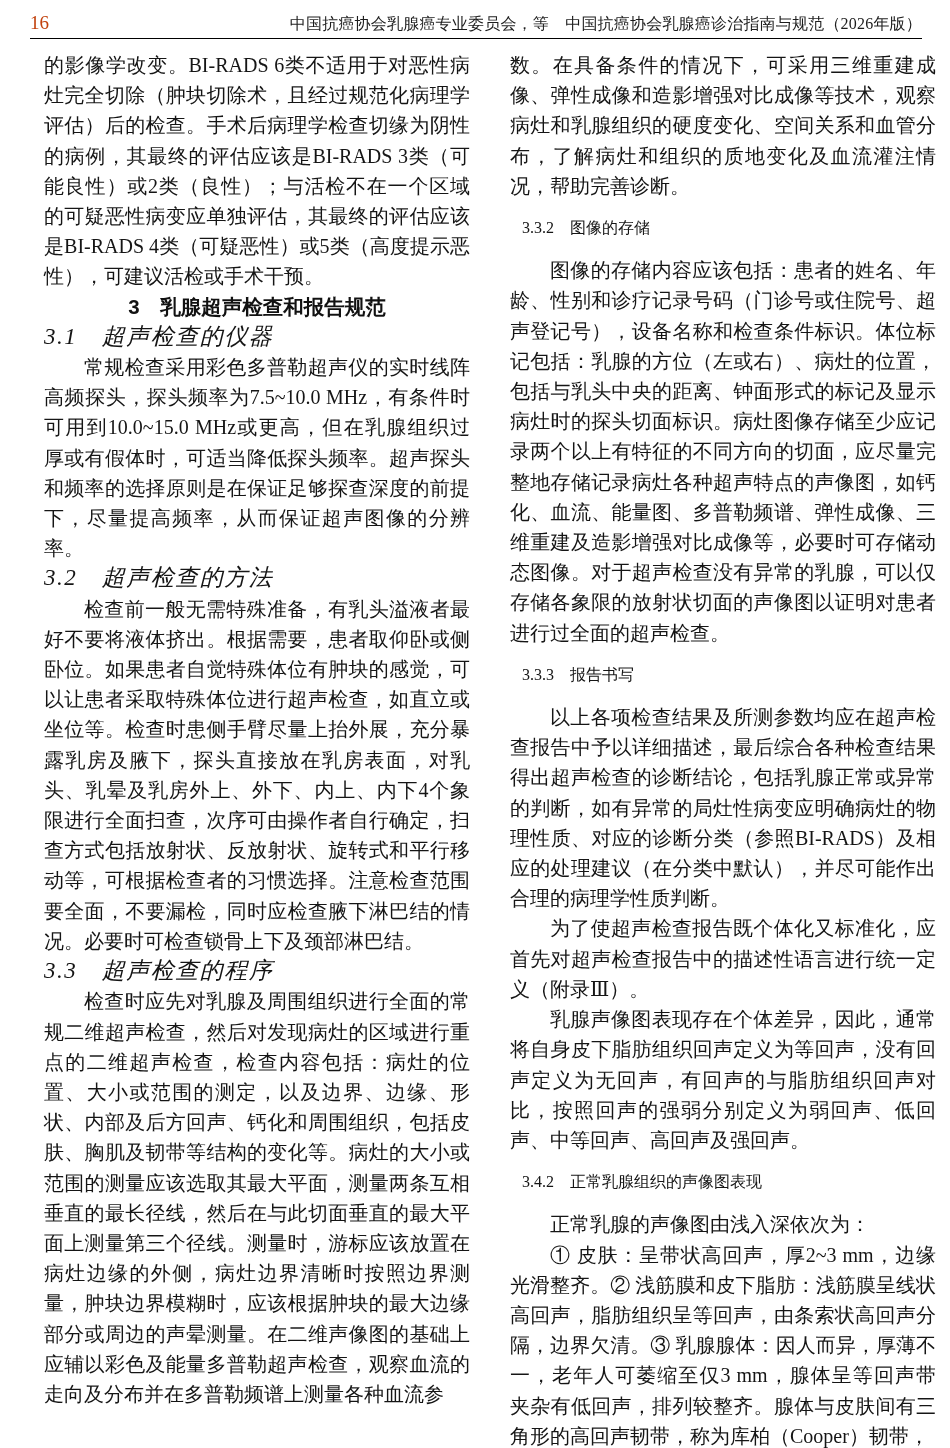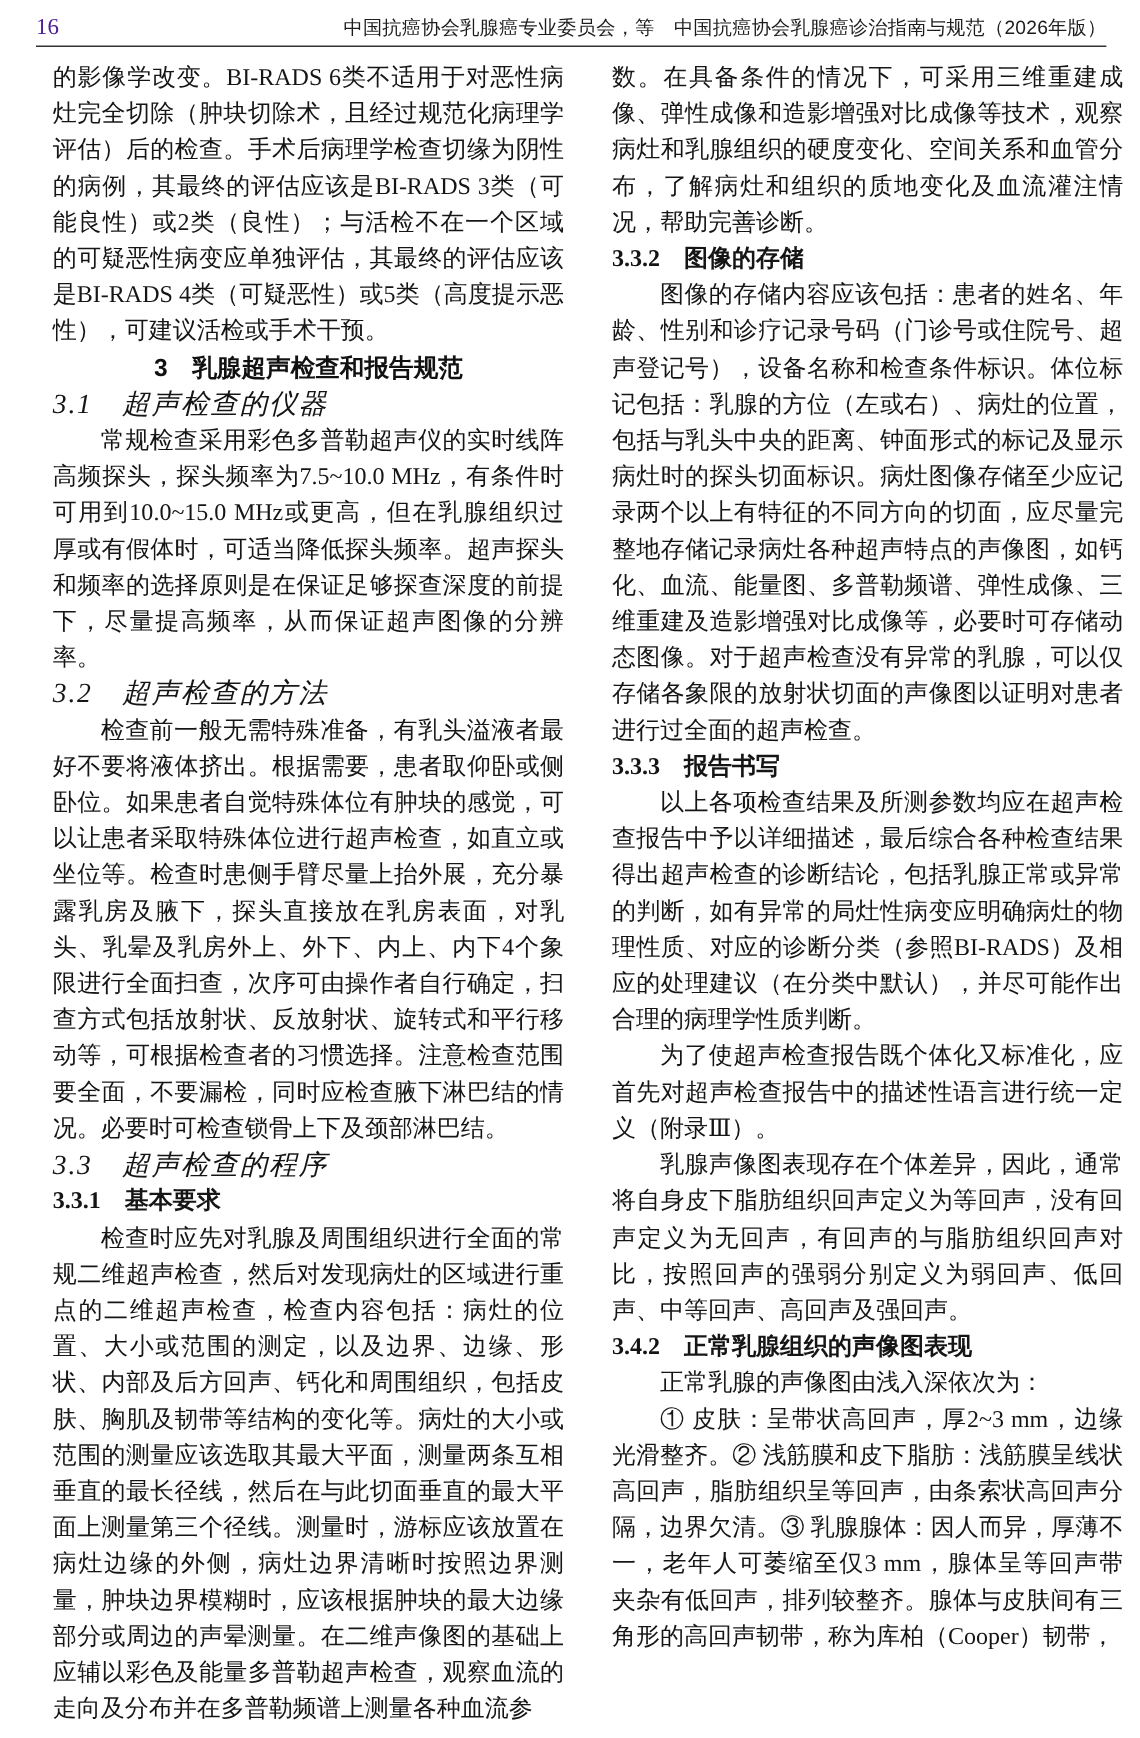--- a/index.html
+++ b/index.html
@@ -25,24 +25,24 @@
     top: 12px;
     left: 30px;
     right: 28px;
     display: flex;
     justify-content: space-between;
     align-items: baseline;
   }
   .page-num {
     font-size: 19px;
     font-family: "Liberation Serif", serif;
-    color: #4c1d95;
+    color: #c2410c;
   }
   .running-title {
-    font-family: Liberation Sans, sans-serif;
+    font-family: Liberation Serif, serif;
     font-size: 16px;
     letter-spacing: 0.2px;
     color: #1c1c1c;
     text-align: right;
   }
   .header-rule {
     position: absolute;
     top: 38px;
     left: 30px;
     right: 28px;
@@ -84,23 +84,23 @@
   .sec-h2 {
     margin: 0;
     font-family: "Liberation Serif", "DejaVu Serif", serif;
     font-style: italic;
     font-weight: normal;
     font-size: 23px;
     letter-spacing: 1.5px;
     line-height: 30.2px;
   }
   .sec-h3 {
-    margin: 0;
-    font-weight: bold;
-    font-size: 20px;
+    margin: 12px;
+    font-weight: normal;
+    font-size: 16px;
     line-height: 30.2px;
   }
 </style>
 </head>
 <body>
 
 <div class="page">
 
   <header class="page-header">
     <span class="page-num">16</span>
@@ -112,21 +112,20 @@
   <main class="columns">
 
     <section class="col">
       <p class="body-p">的影像学改变。BI-RADS 6类不适用于对恶性病灶完全切除（肿块切除术，且经过规范化病理学评估）后的检查。手术后病理学检查切缘为阴性的病例，其最终的评估应该是BI-RADS 3类（可能良性）或2类（良性）；与活检不在一个区域的可疑恶性病变应单独评估，其最终的评估应该是BI-RADS 4类（可疑恶性）或5类（高度提示恶性），可建议活检或手术干预。</p>
       <h2 class="sec-h1">3　乳腺超声检查和报告规范</h2>
       <h3 class="sec-h2">3.1　超声检查的仪器</h3>
       <p class="body-p indent">常规检查采用彩色多普勒超声仪的实时线阵高频探头，探头频率为7.5~10.0 MHz，有条件时可用到10.0~15.0 MHz或更高，但在乳腺组织过厚或有假体时，可适当降低探头频率。超声探头和频率的选择原则是在保证足够探查深度的前提下，尽量提高频率，从而保证超声图像的分辨率。</p>
       <h3 class="sec-h2">3.2　超声检查的方法</h3>
       <p class="body-p indent">检查前一般无需特殊准备，有乳头溢液者最好不要将液体挤出。根据需要，患者取仰卧或侧卧位。如果患者自觉特殊体位有肿块的感觉，可以让患者采取特殊体位进行超声检查，如直立或坐位等。检查时患侧手臂尽量上抬外展，充分暴露乳房及腋下，探头直接放在乳房表面，对乳头、乳晕及乳房外上、外下、内上、内下4个象限进行全面扫查，次序可由操作者自行确定，扫查方式包括放射状、反放射状、旋转式和平行移动等，可根据检查者的习惯选择。注意检查范围要全面，不要漏检，同时应检查腋下淋巴结的情况。必要时可检查锁骨上下及颈部淋巴结。</p>
       <h3 class="sec-h2">3.3　超声检查的程序</h3>
-      <h4 class="sec-h3">3.3.1　基本要求</h4>
       <p class="body-p indent">检查时应先对乳腺及周围组织进行全面的常规二维超声检查，然后对发现病灶的区域进行重点的二维超声检查，检查内容包括：病灶的位置、大小或范围的测定，以及边界、边缘、形状、内部及后方回声、钙化和周围组织，包括皮肤、胸肌及韧带等结构的变化等。病灶的大小或范围的测量应该选取其最大平面，测量两条互相垂直的最长径线，然后在与此切面垂直的最大平面上测量第三个径线。测量时，游标应该放置在病灶边缘的外侧，病灶边界清晰时按照边界测量，肿块边界模糊时，应该根据肿块的最大边缘部分或周边的声晕测量。在二维声像图的基础上应辅以彩色及能量多普勒超声检查，观察血流的走向及分布并在多普勒频谱上测量各种血流参</p>
     </section>
 
     <section class="col">
       <p class="body-p">数。在具备条件的情况下，可采用三维重建成像、弹性成像和造影增强对比成像等技术，观察病灶和乳腺组织的硬度变化、空间关系和血管分布，了解病灶和组织的质地变化及血流灌注情况，帮助完善诊断。</p>
       <h4 class="sec-h3">3.3.2　图像的存储</h4>
       <p class="body-p indent">图像的存储内容应该包括：患者的姓名、年龄、性别和诊疗记录号码（门诊号或住院号、超声登记号），设备名称和检查条件标识。体位标记包括：乳腺的方位（左或右）、病灶的位置，包括与乳头中央的距离、钟面形式的标记及显示病灶时的探头切面标识。病灶图像存储至少应记录两个以上有特征的不同方向的切面，应尽量完整地存储记录病灶各种超声特点的声像图，如钙化、血流、能量图、多普勒频谱、弹性成像、三维重建及造影增强对比成像等，必要时可存储动态图像。对于超声检查没有异常的乳腺，可以仅存储各象限的放射状切面的声像图以证明对患者进行过全面的超声检查。</p>
       <h4 class="sec-h3">3.3.3　报告书写</h4>
       <p class="body-p indent">以上各项检查结果及所测参数均应在超声检查报告中予以详细描述，最后综合各种检查结果得出超声检查的诊断结论，包括乳腺正常或异常的判断，如有异常的局灶性病变应明确病灶的物理性质、对应的诊断分类（参照BI-RADS）及相应的处理建议（在分类中默认），并尽可能作出合理的病理学性质判断。</p>
       <p class="body-p indent">为了使超声检查报告既个体化又标准化，应首先对超声检查报告中的描述性语言进行统一定义（附录Ⅲ）。</p>

